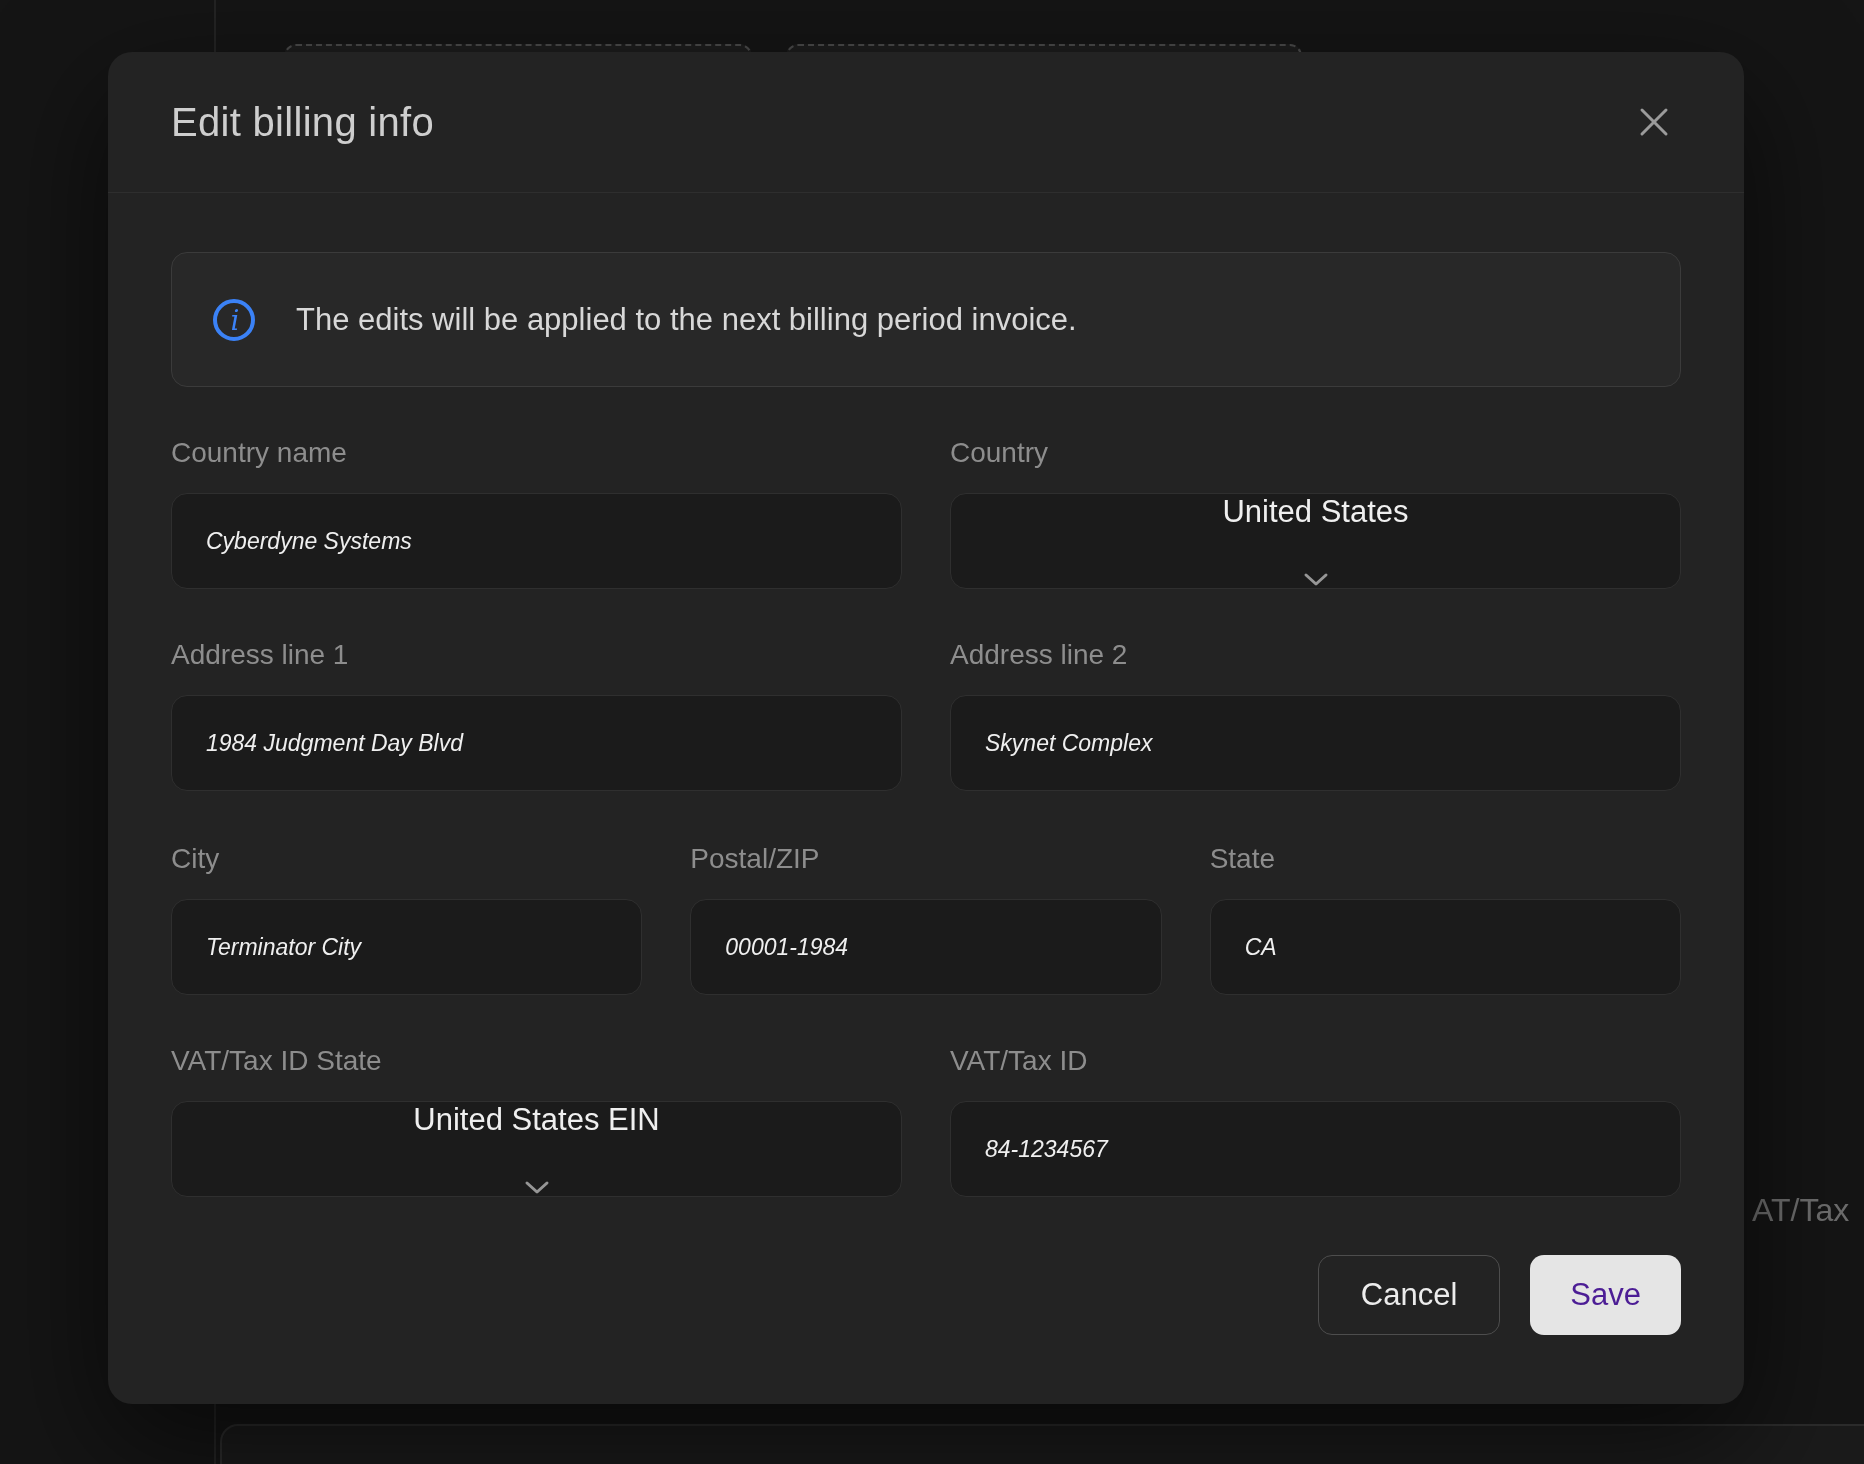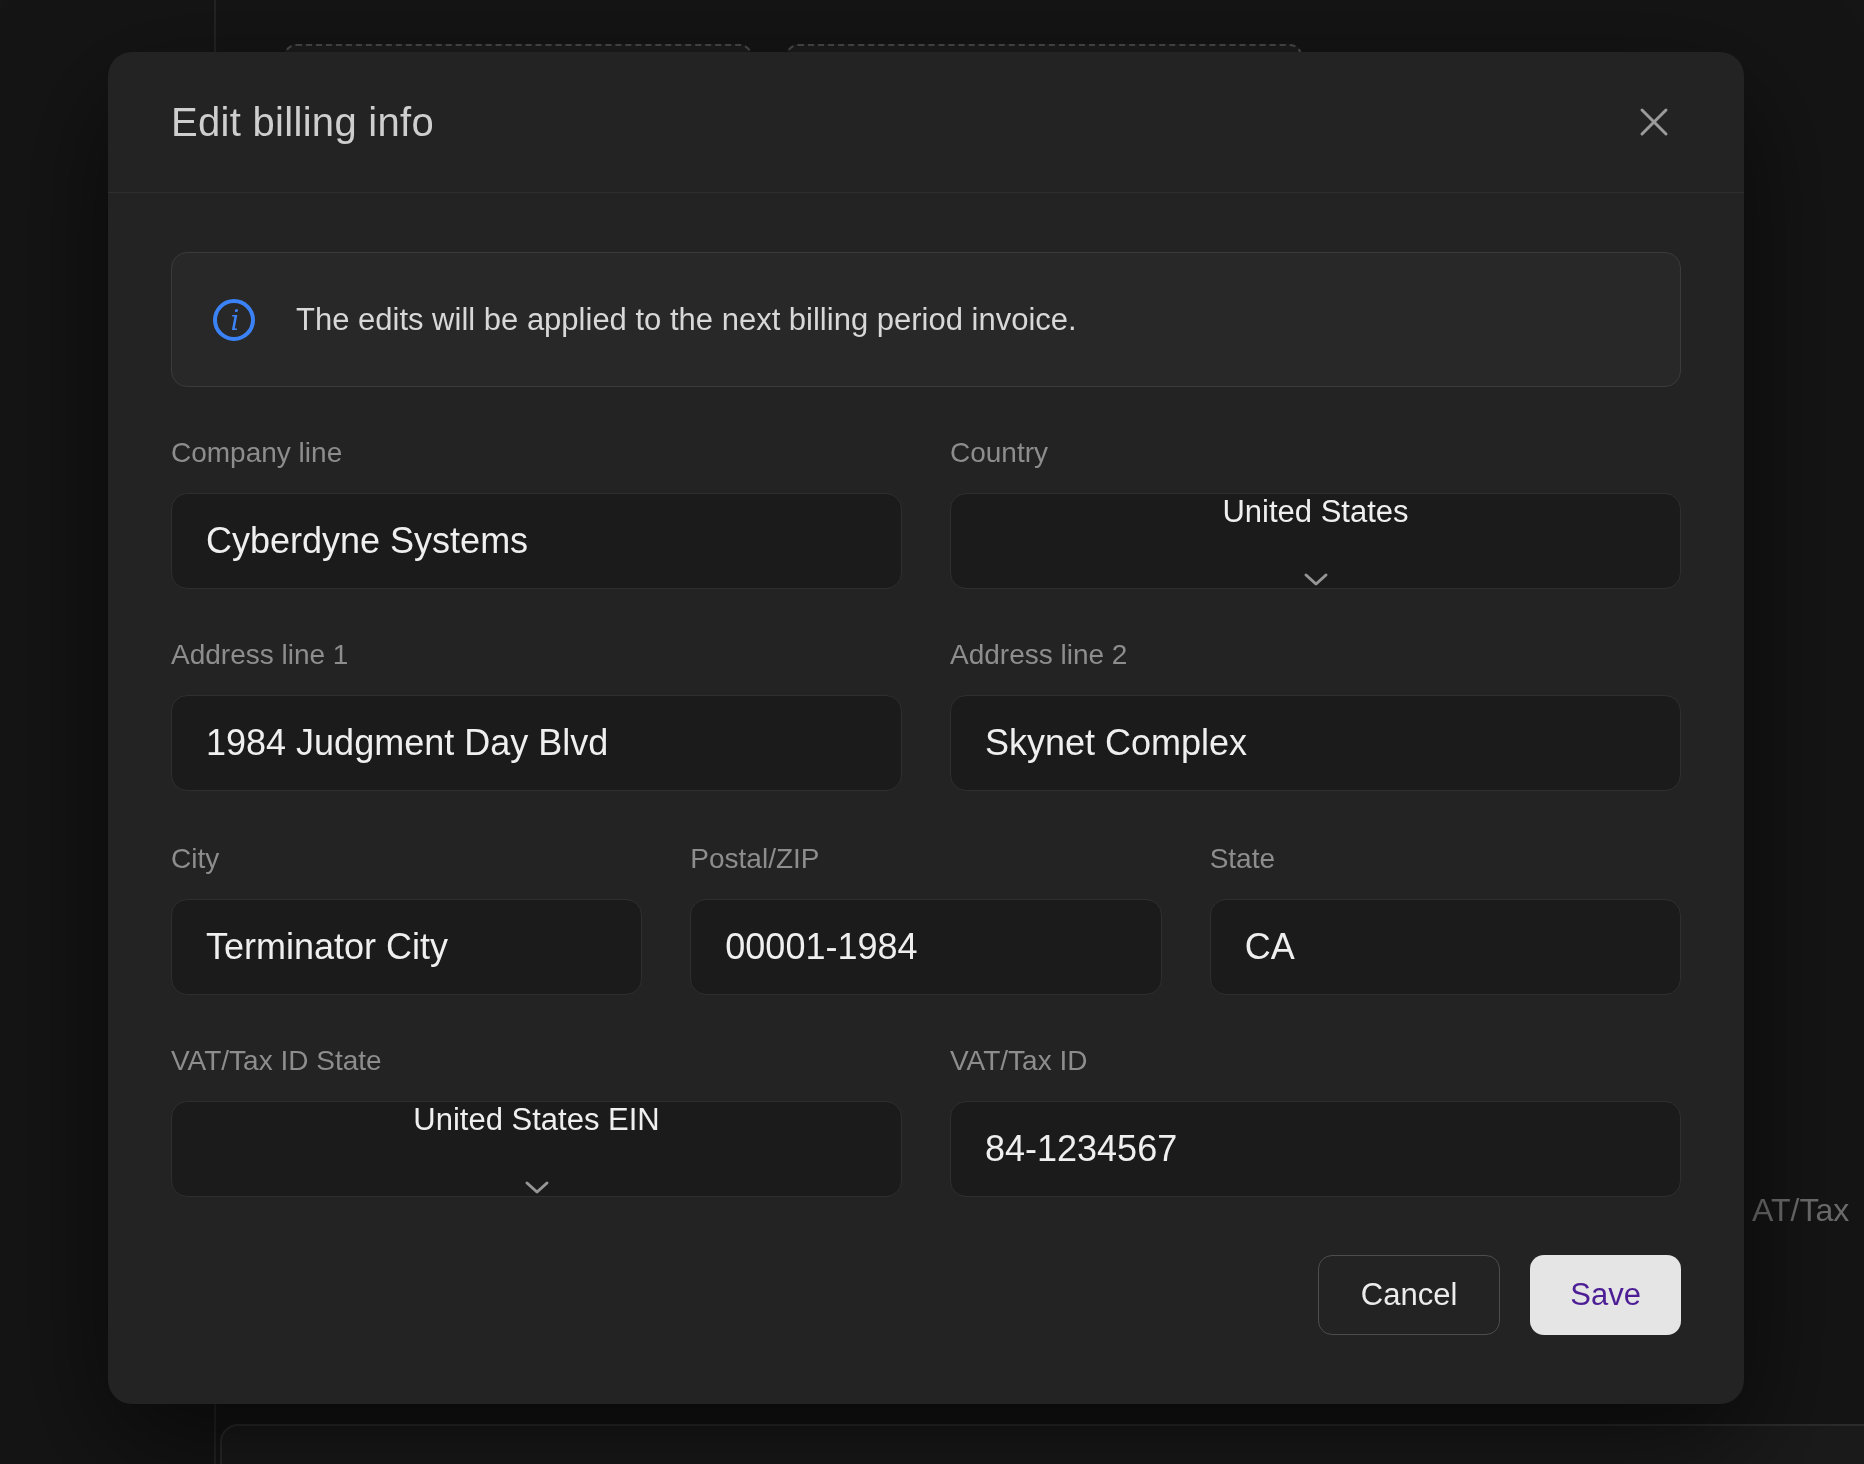--- a/index.html
+++ b/index.html
@@ -49,22 +49,22 @@
   .form-row { display:grid; gap:48px; }
   .form-row.two { grid-template-columns:1fr 1fr; margin-top:50px; }
   .form-row.three { grid-template-columns:1fr 1fr 1fr; margin-top:52px; }
 
   .field-label { display:block; font-size:28px; color:#8d8d8d; margin-bottom:24px; }
   .control {
     width:100%; height:96px;
     background:#1b1b1b; border:1px solid #2f2f2f; border-radius:16px;
   }
   input.control {
-    padding:0 34px; font-size:36px; color:#efefef;
-    font-family:"Liberation Sans", sans-serif; outline:none;
+    padding:0 34px; font-size:23px; color:#efefef;
+    font-family:"Liberation Sans", sans-serif; outline:none;font-style:italic;
   }
   .select {
     display:flex; align-items:center; justify-content:space-between;
     padding:0 34px; cursor:pointer;flex-direction:column;
   }
   .select-value { font-size:31px; color:#efefef; }
 
   .footer { display:flex; justify-content:flex-end; gap:30px; margin-top:58px; }
   .btn {
     height:80px; border-radius:14px; font-size:31px;
@@ -100,21 +100,21 @@
     <div class="banner">
       <svg width="44" height="44" viewBox="0 0 44 44">
         <circle cx="22" cy="22" r="19" fill="none" stroke="#3b82f6" stroke-width="4"></circle>
         <text x="23" y="32" text-anchor="middle" font-family="DejaVu Serif, serif" font-style="italic" font-size="28" fill="#3b82f6">i</text>
       </svg>
       <span class="banner-text">The edits will be applied to the next billing period invoice.</span>
     </div>
 
     <div class="form-row two">
       <div>
-        <label class="field-label">Company line</label>
+        <label class="field-label">Country name</label>
         <input class="control" type="text" value="Cyberdyne Systems" style="">
       </div>
       <div>
         <label class="field-label">Country</label>
         <div class="control select">
           <span class="select-value">United States</span>
           <svg width="26" height="16" viewBox="0 0 26 16">
             <polyline points="3,3 13,12 23,3" fill="none" stroke="#969696" stroke-width="3" stroke-linecap="round" stroke-linejoin="round"></polyline>
           </svg>
         </div>

